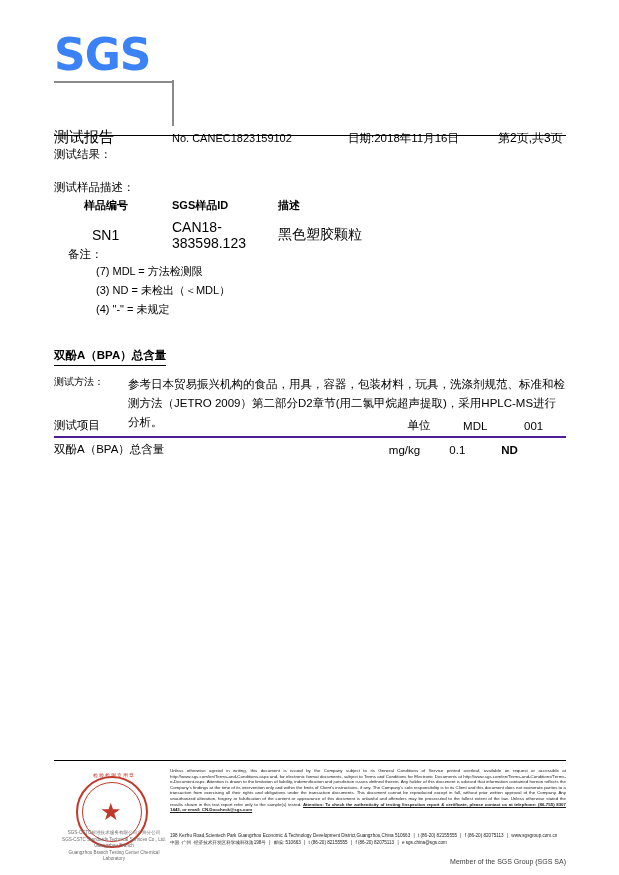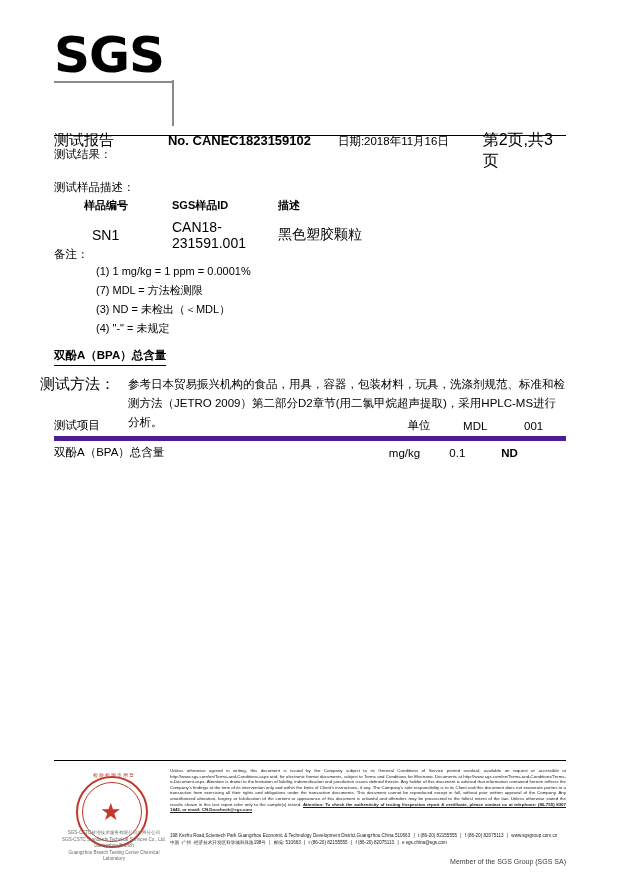--- a/index.html
+++ b/index.html
@@ -25,23 +25,23 @@
   
   .logo-block {
     position: absolute;
     left: 54px;
     top: 32px;
     width: 130px;
   }
   .sgs-logo {
     font-family: "DejaVu Sans", sans-serif;
     font-weight: bold;
-    font-size: 50px;
+    font-size: 44px;
     letter-spacing: -1px;
-    color: #000000;
+    color: #3b82f6;
     line-height: 46px;
   }
   .logo-rule {
     border-top: 2px solid #8a8a8a;
     margin-top: 3px;
     width: 118px;
   }
   .logo-rule-right {
     position: absolute;
     left: 172px;
@@ -62,49 +62,48 @@
     font-size: 12.5px;
   }
   .doc-title {
     font-size: 15px;
     font-weight: normal;
     color: #000;
     width: 118px;
   }
   .doc-no {
     width: 176px;
-    font-size: 13px;
-    font-weight: bold;
+    font-size: 11px;
   }
   .doc-date {
     width: 150px;
     font-size: 11.5px;
   }
   .doc-page {
-    font-size: 16px;
+    font-size: 12px;
     margin-top: 18px;
   }
   .hr-main {
     position: absolute;
     left: 54px;
     top: 135px;
     width: 512px;
     border-top: 1px solid #000;
   }
 
   
   .lbl {
     position: absolute;
     font-size: 11.5px;
     line-height: 18px;
     text-align: right;
   }
   .results-label { left: 54px; top: 145px; }
   .sampledesc-label { left: 54px; top: 178px; }
-  .remark-label { left: 54px; top: 245px; }
+  .remark-label { left: 68px; top: 245px; }
 
   
   .sample-table {
     position: absolute;
     left: 84px;
     top: 198px;
     font-size: 11px;
     border-collapse: collapse;
   }
   .sample-table th {
@@ -139,23 +138,23 @@
     top: 348px;
     font-size: 11.5px;
     font-weight: bold;
     border-bottom: 1px solid #000;
     padding-bottom: 2px;
   }
 
   
   .method-label {
     position: absolute;
-    left: 40px;
+    left: 54px;
     top: 375px;
-    font-size: 15px;
+    font-size: 10px;
   }
   .method-text {
     position: absolute;
     left: 128px;
     top: 375px;
     width: 438px;
     font-size: 11.5px;
     line-height: 19px;
   }
 
@@ -165,21 +164,21 @@
     left: 54px;
     top: 418px;
     width: 512px;
     font-size: 11.5px;
     border-collapse: collapse;
   }
   .result-table th {
     font-weight: normal;
     text-align: left;
     padding: 0 0 3px 0;
-    border-bottom: 5px solid #4c1d95;
+    border-bottom: 2px solid #4c1d95;
   }
   .result-table th.u,
   .result-table th.m,
   .result-table th.s {
     text-align: center;
   }
   .result-table td {
     padding: 4px 0 0 0;
   }
   .rt-item { width: 310px; }
@@ -313,29 +312,28 @@
     <thead>
       <tr>
         <th class="col-no">样品编号</th>
         <th class="col-id">SGS样品ID</th>
         <th class="col-desc">描述</th>
       </tr>
     </thead>
     <tbody>
       <tr>
         <td class="col-no">SN1</td>
-        <td class="col-id">CAN18-231591.001</td>
+        <td class="col-id">CAN18-383598.123</td>
         <td class="col-desc">黑色塑胶颗粒</td>
       </tr>
     </tbody>
   </table>
 
   <div class="lbl remark-label">备注：</div>
   <div class="remarks">
-    <div>(1) 1 mg/kg = 1 ppm = 0.0001%</div>
     <div>(7) MDL = 方法检测限</div>
     <div>(3) ND = 未检出（＜MDL）</div>
     <div>(4) "-" = 未规定</div>
   </div>
 
   <div class="section-head">双酚A（BPA）总含量</div>
 
   <div class="method-label">测试方法：</div>
   <div class="method-text">参考日本贸易振兴机构的食品，用具，容器，包装材料，玩具，洗涤剂规范、标准和检测方法（JETRO 2009）第二部分D2章节(用二氯甲烷超声提取)，采用HPLC-MS进行分析。</div>
 

